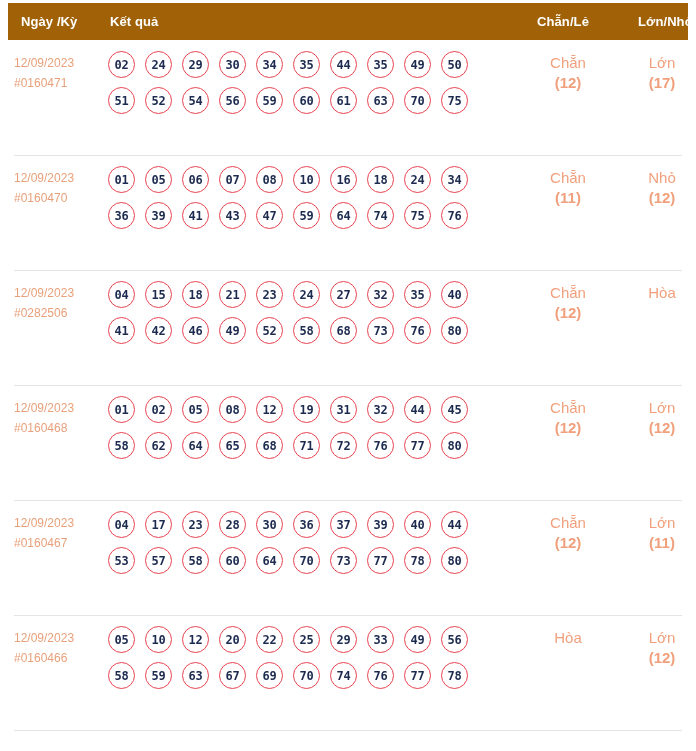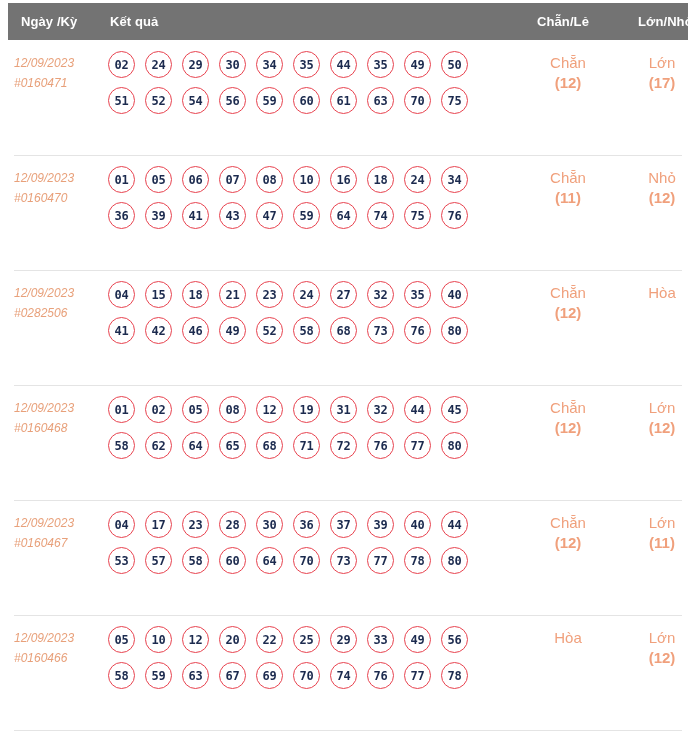--- a/index.html
+++ b/index.html
@@ -23,21 +23,21 @@
     box-sizing: border-box;
   }
 
   
   .table-header {
     position: absolute;
     left: 8px;
     top: 3px;
     width: 680px;
     height: 37px;
-    background: #737373;
+    background: #a16207;
     display: flex;
     align-items: center;
     box-sizing: border-box;
   }
   .th {
     color: #ffffff;
     font-size: 13px;
     font-weight: bold;
     letter-spacing: 0.1px;
     white-space: nowrap;
@@ -85,21 +85,20 @@
     top: 13px;
     width: 88px;
     color: #e8a07a;
     font-size: 12px;
     line-height: 20px;
   }
   .cell-date .date-line,
   .cell-date .id-line {
     display: block;
     white-space: nowrap;
-    font-style: italic;
   }
 
   .cell-balls {
     position: absolute;
     left: 108px;
     top: 11px;
     width: 400px;
   }
   .ball-line {
     display: flex;

